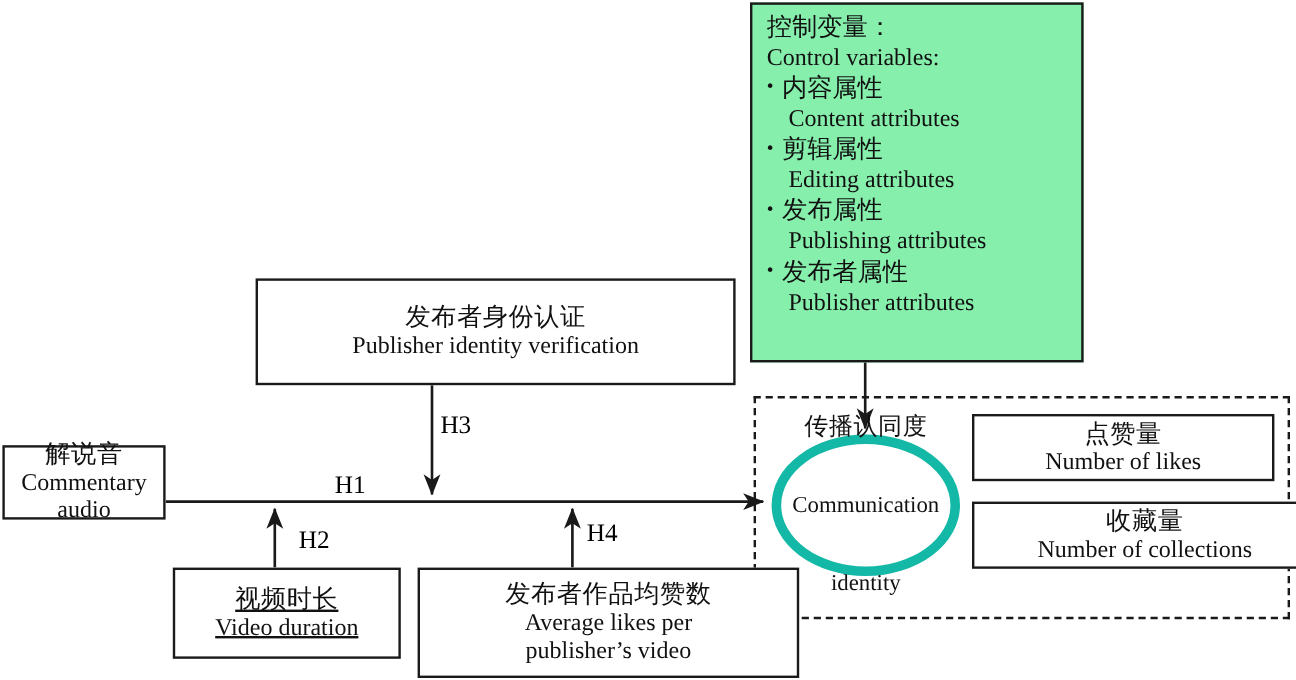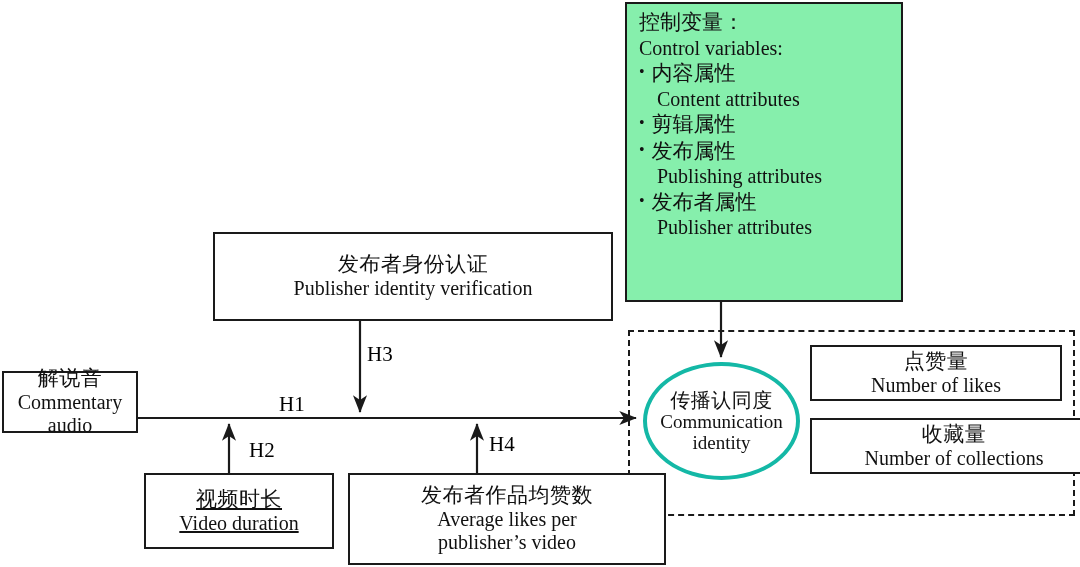--- a/index.html
+++ b/index.html
@@ -34,29 +34,30 @@
     align-items: center;
     justify-content: center;
     text-align: center;
     line-height: 1.14;
   }
   .cn { font-size: 21px; letter-spacing: 0.5px; }
   .en { font-size: 20px; }
   .ellipse-node {
     position: absolute;
     box-sizing: border-box;
-    border: 4px solid #14b8a6;
+    border: 8px solid #14b8a6;
     border-radius: 50%;
     background: #ffffff;
     display: flex;
     flex-direction: column;
     align-items: center;
     justify-content: center;
     text-align: center;
     line-height: 1.12;
+    gap: 44px;
   }
   .ellipse-node .cn { font-size: 20px; }
   .ellipse-node .en { font-size: 19px; }
   .ctrlbox {
     position: absolute;
     box-sizing: border-box;
     border: 2px solid #1a1a1a;
     background: #86efac;
     padding: 6px 10px 4px 12px;
     text-align: left;
@@ -130,20 +131,21 @@
         <span>内容属性</span>
       </div>
       <div class="sub-en">Content attributes</div>
     </div>
 
     <div class="ctrl-item">
       <div class="bullet-row">
         <span class="bullet">•</span>
         <span>剪辑属性</span>
       </div>
+      <div class="sub-en">Editing attributes</div>
     </div>
 
     <div class="ctrl-item">
       <div class="bullet-row">
         <span class="bullet">•</span>
         <span>发布属性</span>
       </div>
       <div class="sub-en">Publishing attributes</div>
     </div>
 

